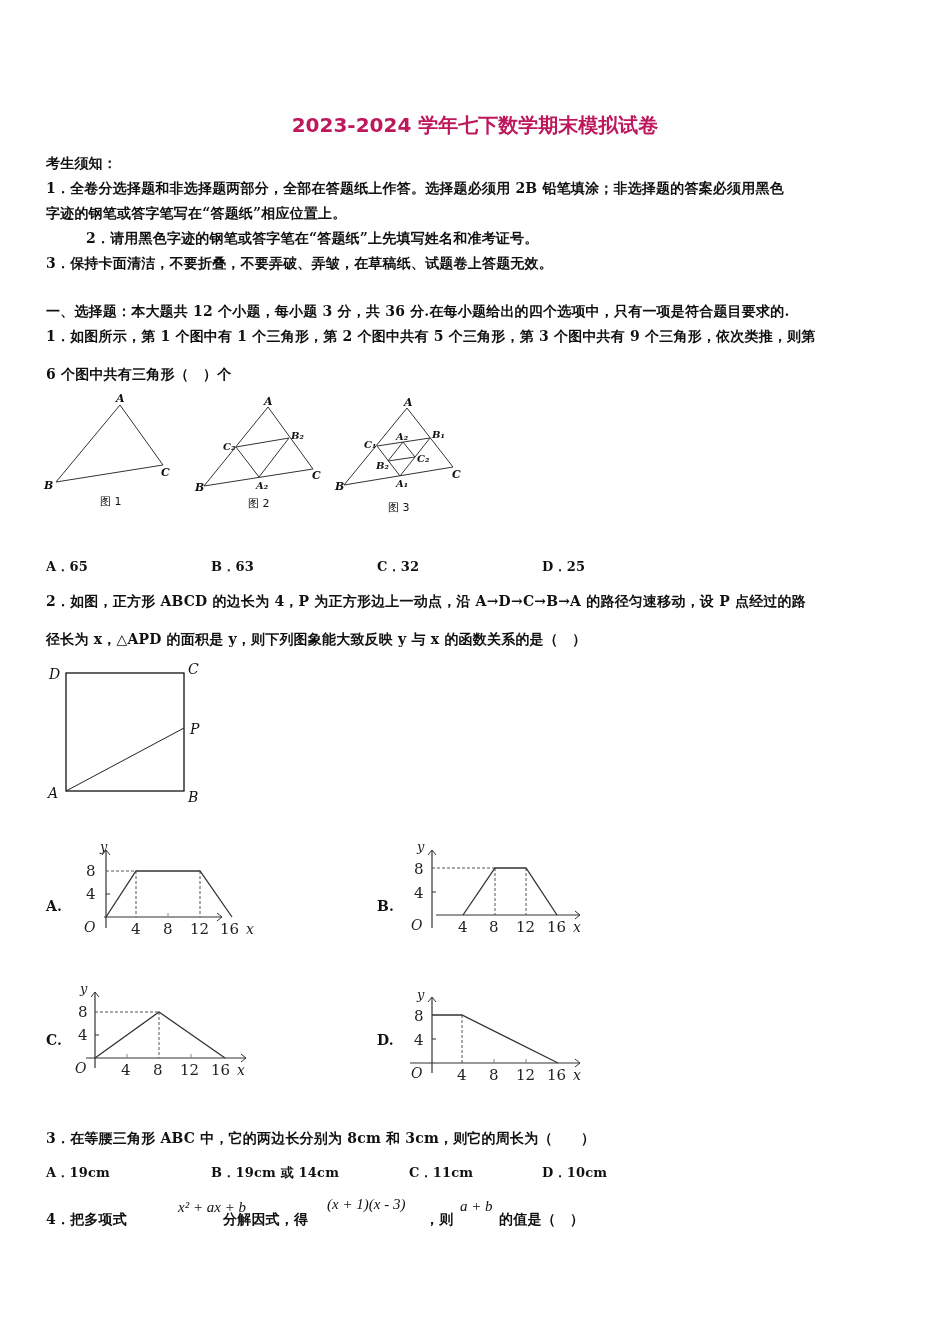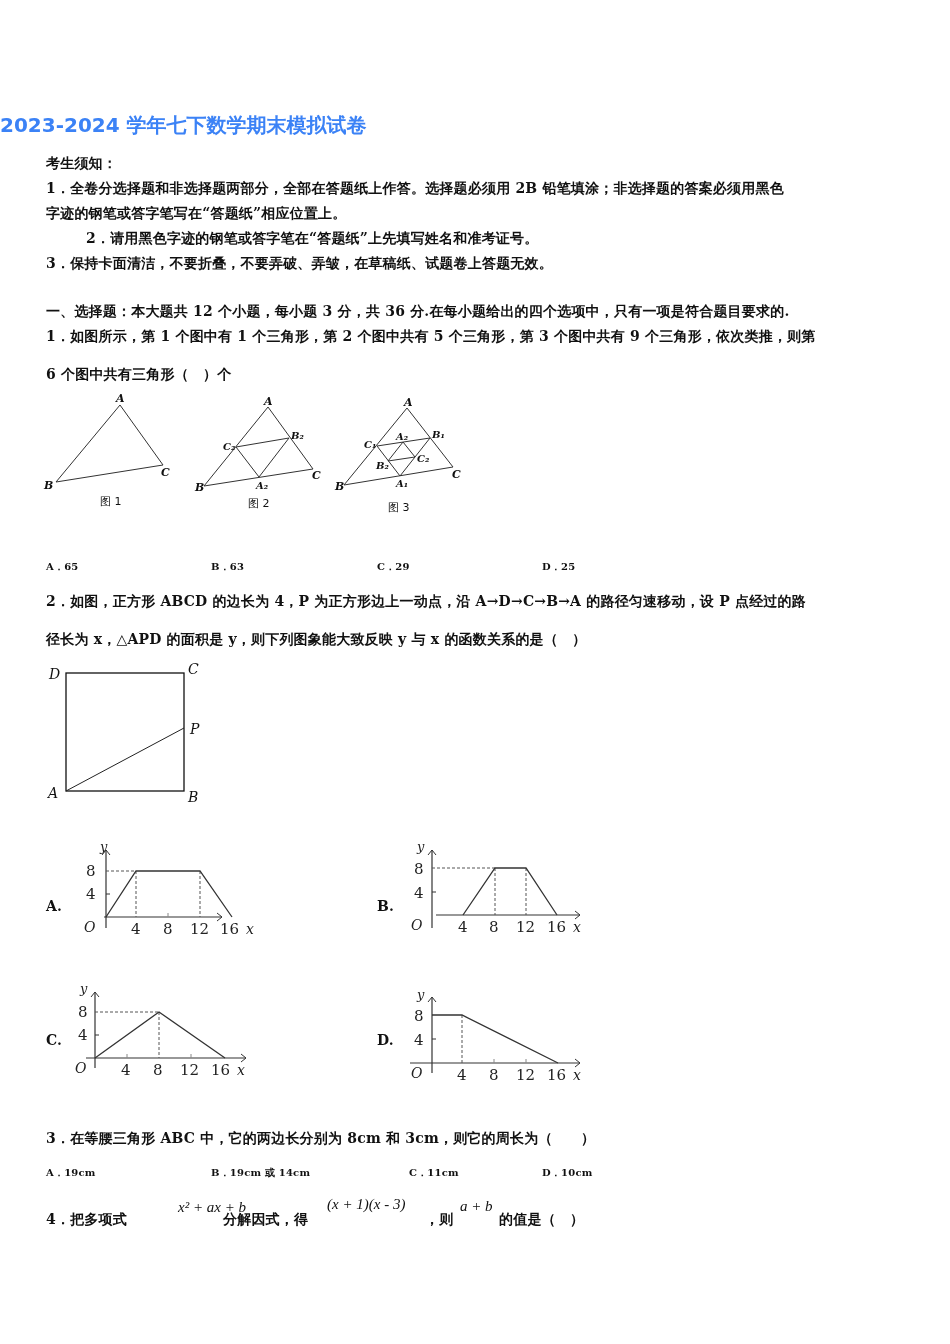--- a/index.html
+++ b/index.html
@@ -2,25 +2,25 @@
 <html><head>
 <meta charset="utf-8">
 <style>
   html, body { margin: 0; padding: 0; background: #ffffff; }
   body {
     width: 950px; height: 1344px; position: relative; overflow: hidden;
     font-family: "DejaVu Serif", serif; color: #111; font-weight: bold;
   }
   .abs { position: absolute; white-space: nowrap; }
   .title {
-    left: 0; width: 950px; top: 112px; 
-    font-family: "DejaVu Sans", sans-serif; font-size: 20px; font-weight: bold; color: #3b82f6;
+    left: 0; width: 950px; top: 112px; text-align: center;
+    font-family: "DejaVu Sans", sans-serif; font-size: 20px; font-weight: bold; color: #be185d;
   }
   .txt { font-size: 14px; line-height: 18px; letter-spacing: 0.2px; }
-  .opt { font-size: 10px; }
+  .opt { font-size: 13px; }
   .fig-label { font-family: "DejaVu Sans", sans-serif; font-weight: normal; font-size: 11px; }
   svg text { font-family: "DejaVu Serif", serif; }
   .math { font-family: "Liberation Serif", serif; font-style: italic; font-weight: normal; font-size: 15px; }
 </style>
 </head>
 <body>
 
 <div class="abs title">2023-2024 学年七下数学期末模拟试卷</div>
 
 <div class="abs txt" style="left:46px;top:154px;">考生须知：</div>
@@ -74,21 +74,21 @@
     <text x="366" y="97" font-size="10" font-style="italic" fill="#111" stroke="none">A₁</text>
     <text x="366" y="50" font-size="10" font-style="italic" fill="#111" stroke="none">A₂</text>
     <text x="346" y="79" font-size="10" font-style="italic" fill="#111" stroke="none">B₂</text>
     <text x="387" y="72" font-size="10" font-style="italic" fill="#111" stroke="none">C₂</text>
     <text x="358" y="121" class="fig-label" fill="#111" stroke="none">图 3</text>
   </g>
 </svg>
 
 <div class="abs txt opt" style="left:46px;top:558px;">A．65</div>
 <div class="abs txt opt" style="left:211px;top:558px;text-align:center;">B．63</div>
-<div class="abs txt opt" style="left:377px;top:558px;">C．29</div>
+<div class="abs txt opt" style="left:377px;top:558px;">C．32</div>
 <div class="abs txt opt" style="left:542px;top:558px;">D．25</div>
 
 <div class="abs txt" style="left:46px;top:592px;">2．如图，正方形 ABCD 的边长为 4，P 为正方形边上一动点，沿 A→D→C→B→A 的路径匀速移动，设 P 点经过的路</div>
 <div class="abs txt" style="left:46px;top:630px;">径长为 x，△APD 的面积是 y，则下列图象能大致反映 y 与 x 的函数关系的是（　）</div>
 
 <svg class="abs" style="left:30px;top:655px;" width="200" height="155">
   <rect x="36" y="18" width="118" height="118" fill="none" stroke="#111" stroke-width="1.3"></rect>
   <line x1="36" y1="136" x2="154" y2="73" stroke="#222" stroke-width="1"></line>
   <text x="19" y="24" font-size="14" font-style="italic" font-weight="normal" fill="#111">D</text>
   <text x="158" y="19" font-size="14" font-style="italic" font-weight="normal" fill="#111">C</text>

